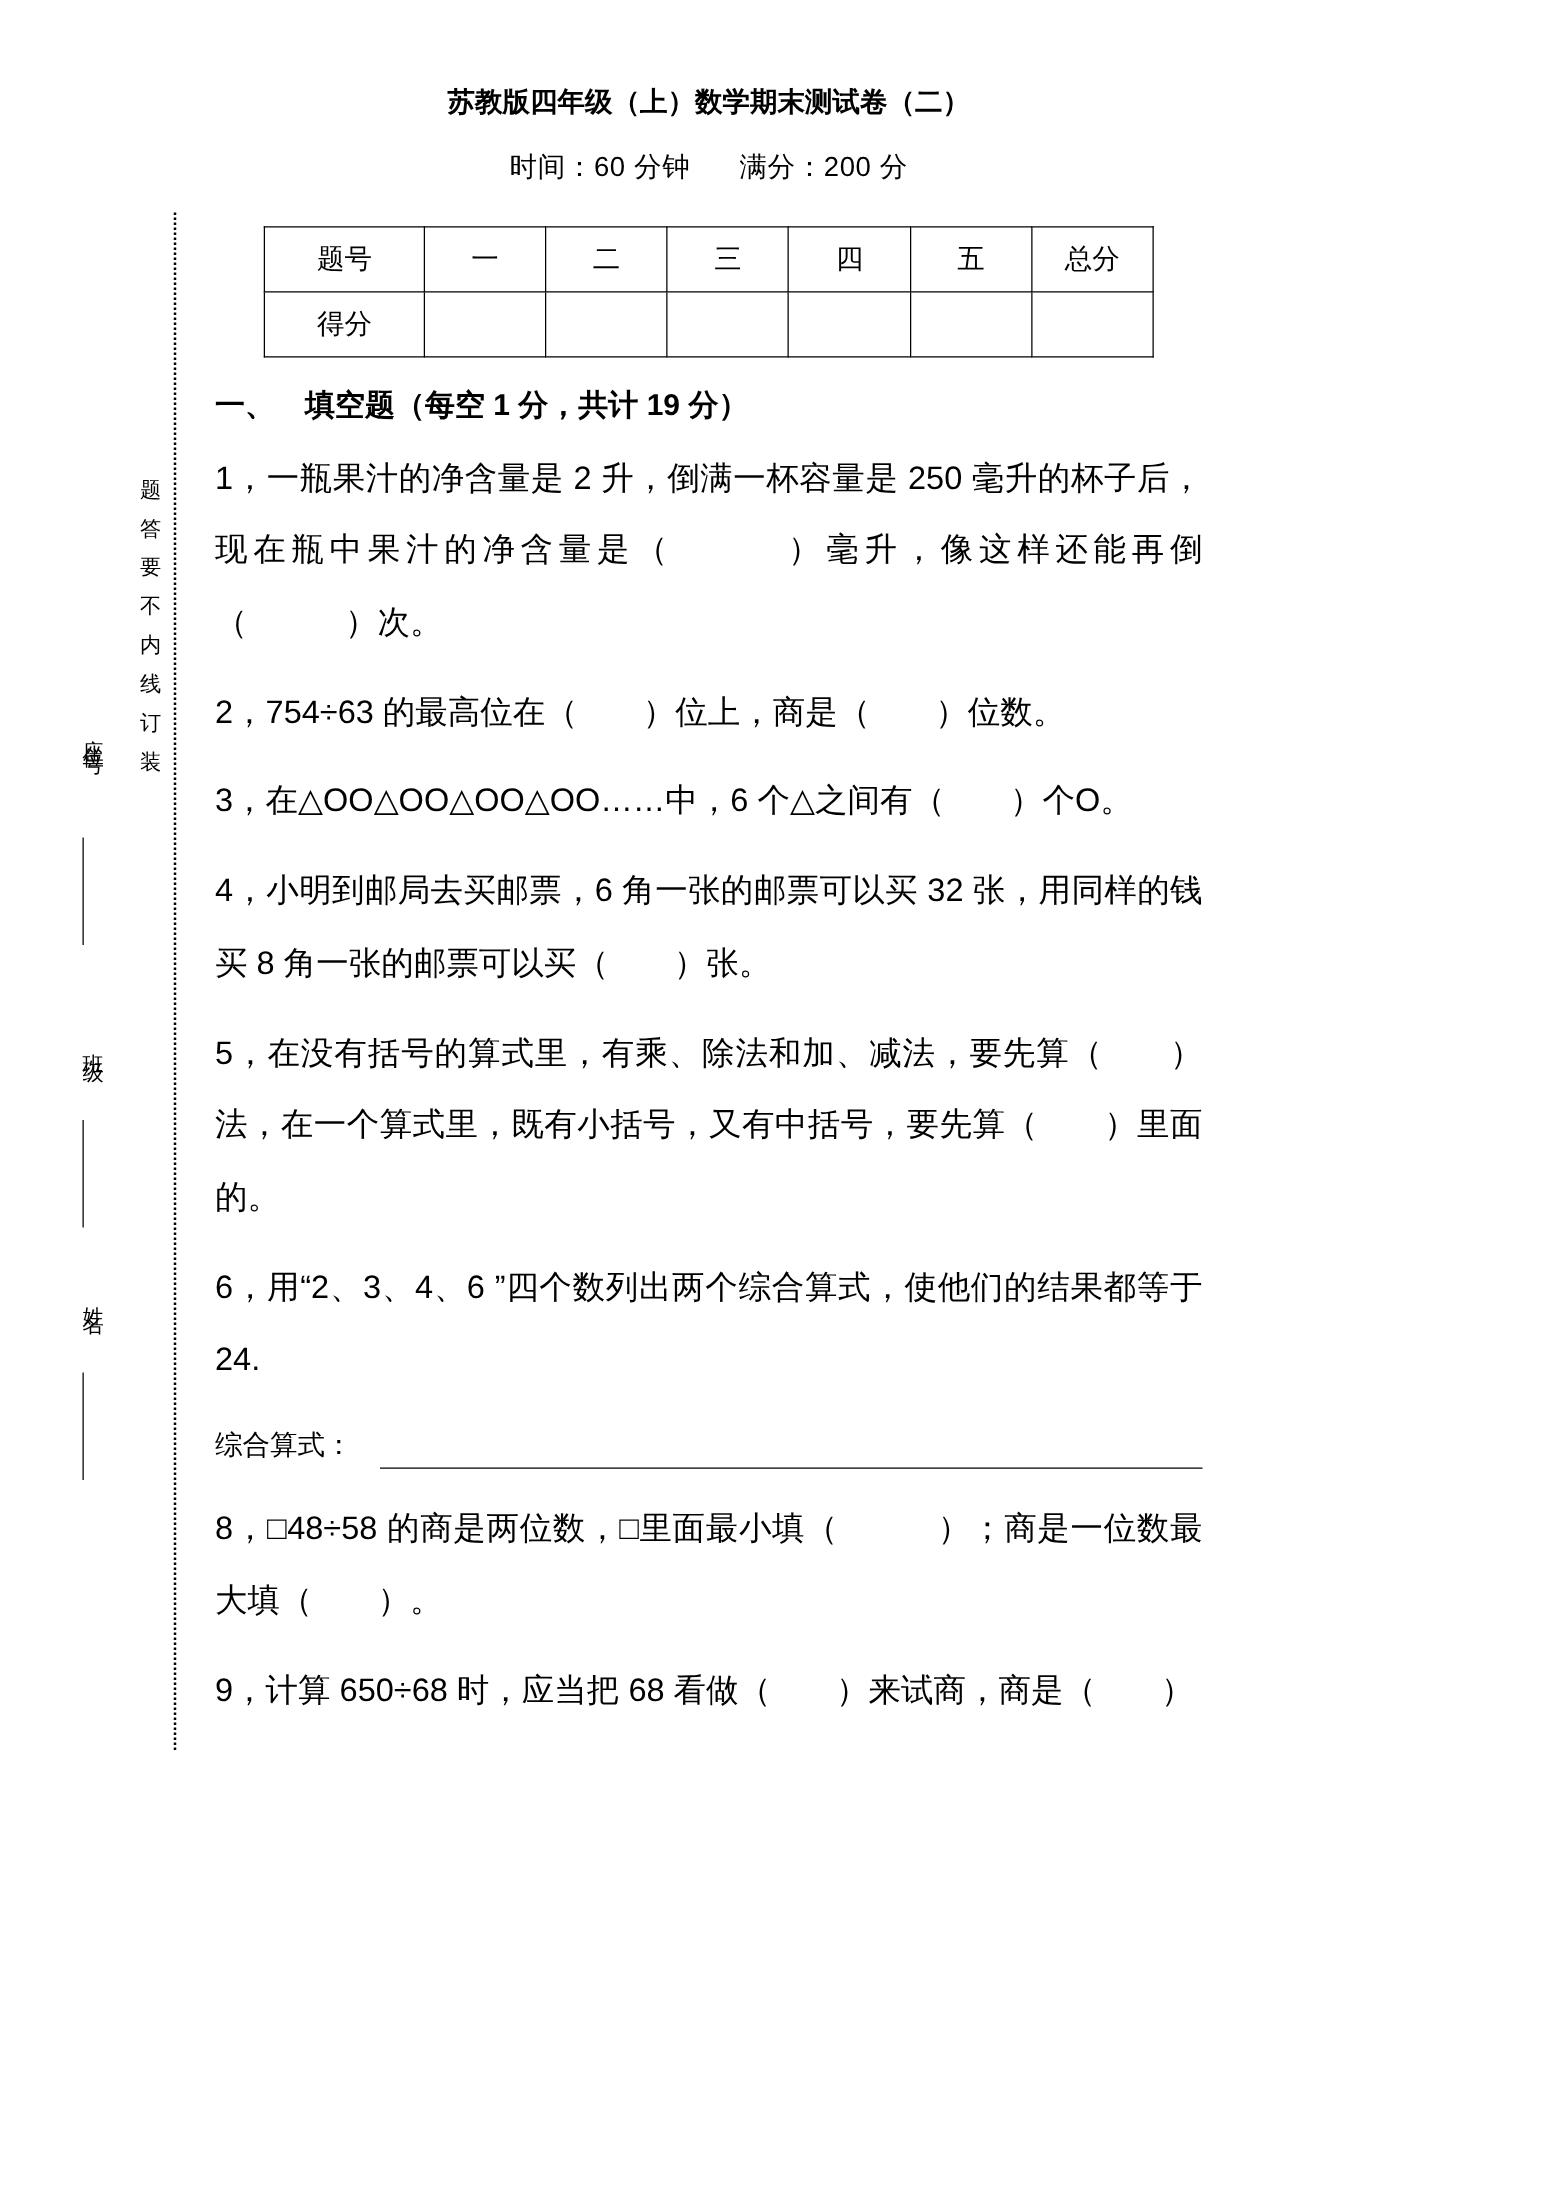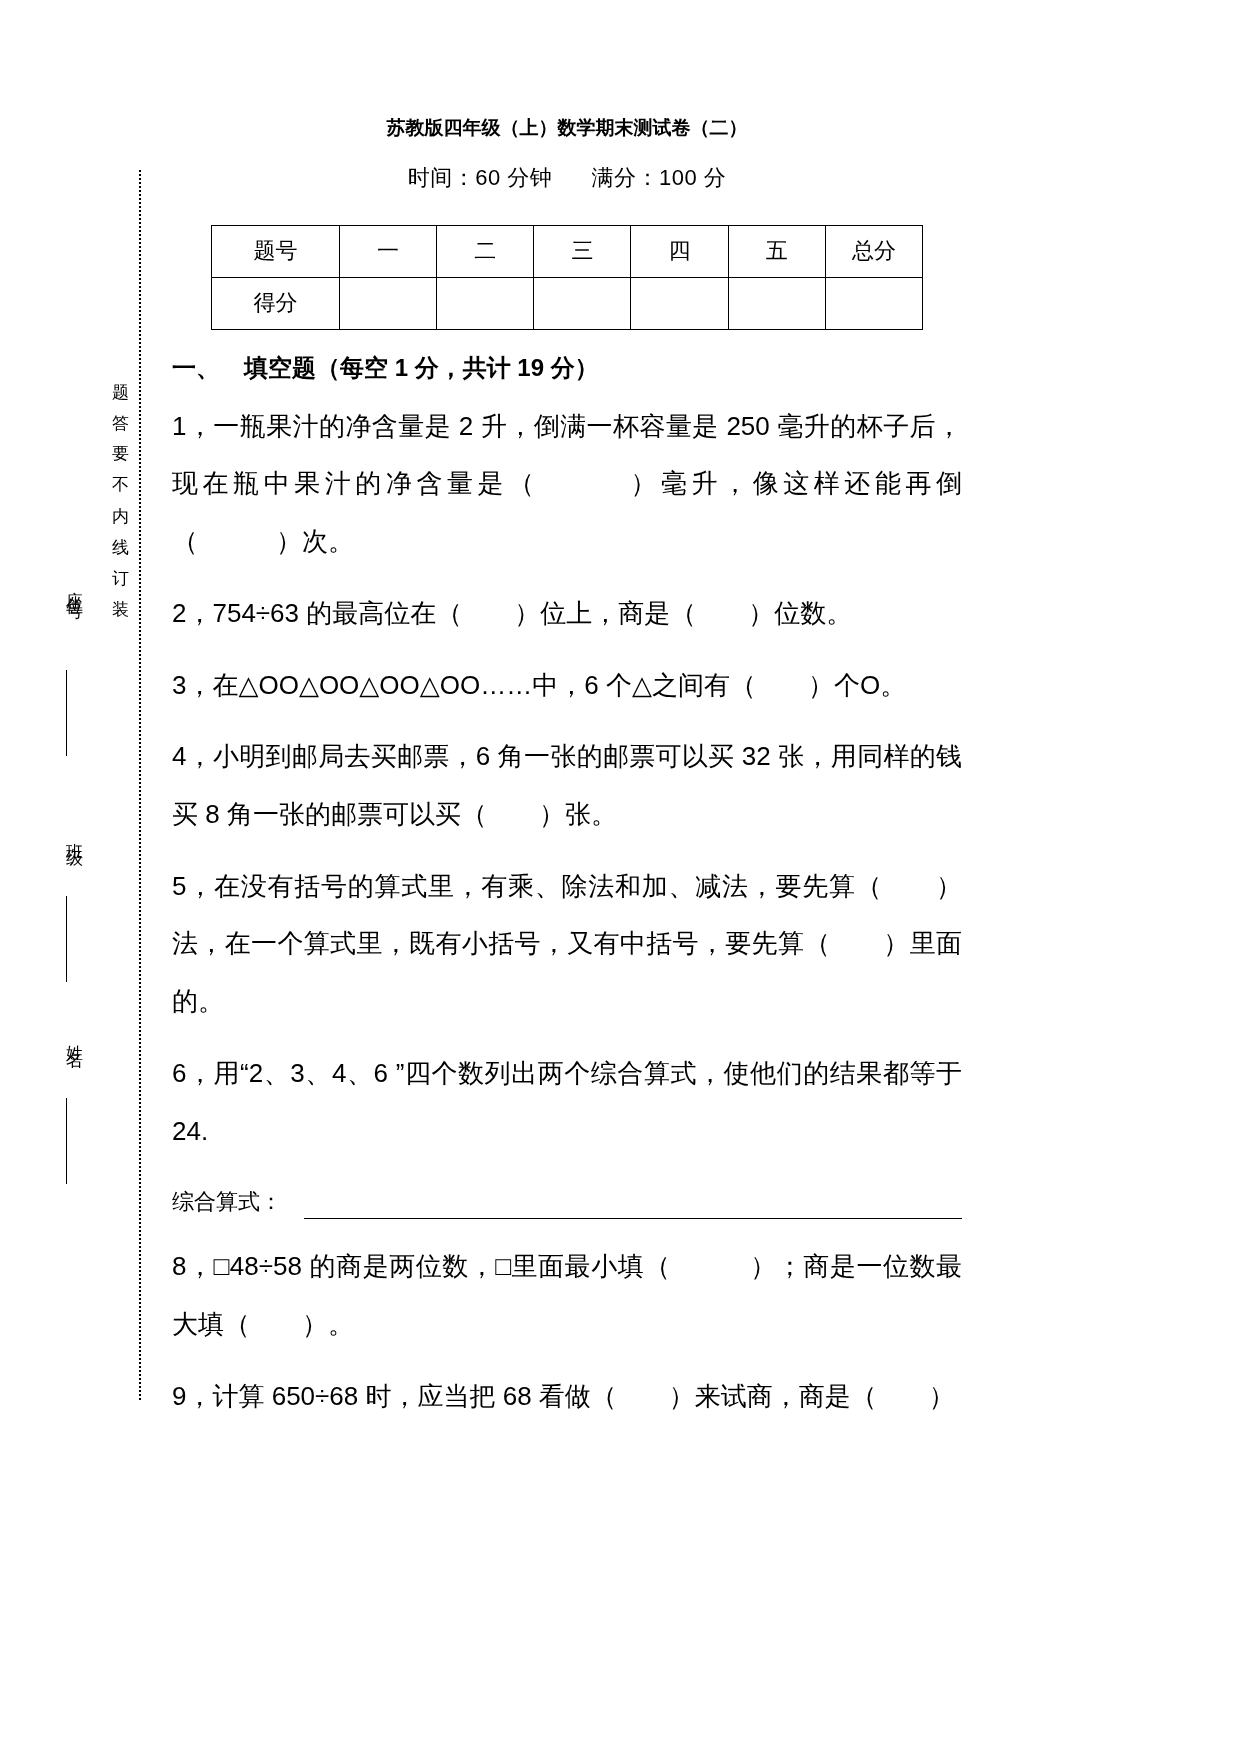--- a/index.html
+++ b/index.html
@@ -62,25 +62,25 @@
 
   
   .content {
     position: absolute;
     left: 172px;
     top: 0;
     width: 790px;
   }
 
   h1.title {
-    font-size: 19px;
+    font-size: 22px;
     font-weight: bold;
     text-align: center;
     margin: 0;
-    padding-top: 116px;
+    padding-top: 68px;
     letter-spacing: 0px;
     line-height: 1.3;
   }
   .subtitle {
     font-size: 22px;
     text-align: center;
     margin-top: 22px;
     letter-spacing: 0.5px;
   }
   .subtitle .gap { display: inline-block; width: 26px; }
@@ -119,20 +119,21 @@
     letter-spacing: 0px;
   }
 
   
   .formula-row {
     display: flex;
     align-items: flex-end;
     font-size: 22px;
     margin-top: 20px;
     line-height: 2.0;
+    font-family: Liberation Mono, monospace;
   }
   .formula-row .label { white-space: nowrap; }
   .formula-row .rule {
     flex: 1 1 auto;
     border-bottom: 1.5px solid #000;
     height: 26px;
     margin-left: 22px;
     margin-bottom: 5px;
   }
 </style>
@@ -156,21 +157,21 @@
     <div class="fieldline" style="top:928px;"></div>
   </div>
 
   <div class="content">
 
     <h1 class="title">苏教版四年级（上）数学期末测试卷（二）</h1>
 
     <div class="subtitle">
       <span>时间：60 分钟</span>
       <span class="gap"></span>
-      <span>满分：100 分</span>
+      <span>满分：200 分</span>
     </div>
 
     <table class="score">
       <tbody>
           <tr>
         <td class="first">题号</td>
         <td>一</td>
         <td>二</td>
         <td>三</td>
         <td>四</td>

